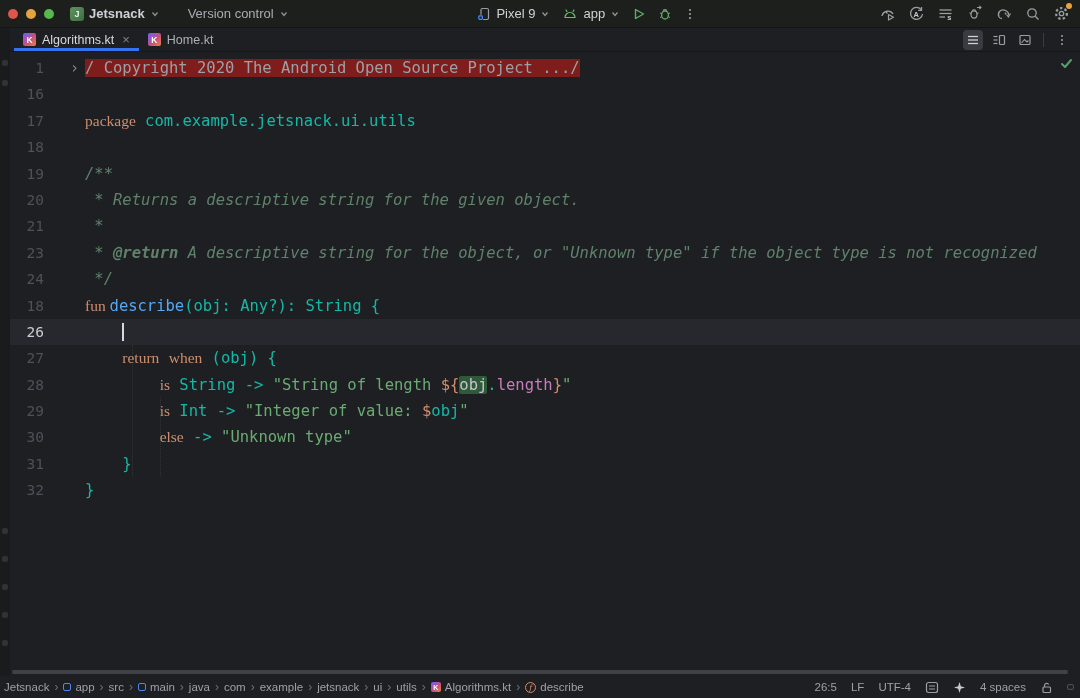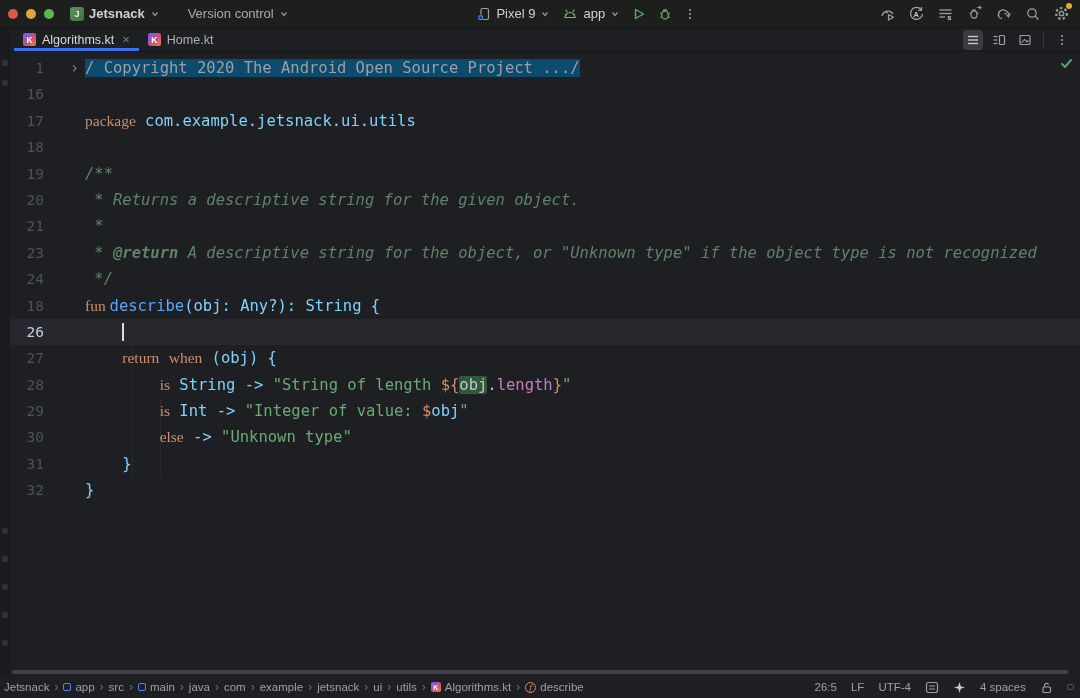--- a/index.html
+++ b/index.html
@@ -55,27 +55,27 @@
   
   .editor{ flex:1; position:relative; overflow:hidden; background:#1e1f22;
     font-family:"DejaVu Sans Mono", monospace; font-size:15.5px; }
   #code-lines{ padding-top:3px; }
   .line{ display:flex; height:26.4px; line-height:26.4px; white-space:pre; }
   .line.current{ background:#26282e; }
   .line.current .ln{ color:#c8ccd4; }
   .ln{ width:36px; text-align:right; padding-right:2px; color:#4c515a; font-size:14.5px; flex:0 0 auto; }
   .fold-col{ width:39px; flex:0 0 auto; text-align:right; padding-right:6px; color:#868a91; font-size:15px; }
   .code{ position:relative; flex:1; }
-  .tk-kw{ color:#cf8e6d;font-family:Liberation Serif, serif; } .tk-txt{ color:#7dd3fc; } .tk-fn{ color:#56a8f5; }
+  .tk-kw{ color:#cf8e6d;font-family:Liberation Serif, serif; } .tk-txt{ color:#14b8a6; } .tk-fn{ color:#56a8f5; }
   .tk-str{ color:#6aab73; } .tk-tmpl{ color:#cf8e6d; } .tk-prop{ color:#c77dbb; }
   .tk-doc{ color:#5f826b; font-style:italic; }
   .tk-doctag{ color:#5f826b; font-style:italic; font-weight:bold; }
   .tk-docparam{ color:#6e9b80; font-style:italic; font-weight:bold; }
   .tk-hl{ color:#c3c5ca; background:#2f5a3a; border-radius:2px; }
-  .tk-fold{ color:#9ba0a6; background:#0c4a6e; }
+  .tk-fold{ color:#9ba0a6; background:#7f1d1d; }
   .caret{ position:absolute; top:4px; width:1.5px; height:18px; background:#d6d9de; }
   .guide{ position:absolute; width:0; border-left:1px dotted rgba(255,255,255,0.09); }
   .g1{ left:122px; top:293px; height:132px; }
   .g2{ left:150px; top:346px; height:79px; }
   .inspection-check{ position:absolute; top:6px; right:7px; }
   .hscrollbar{ position:absolute; bottom:2px; left:2px; right:12px; height:4px; border-radius:2px;
     background:#47494e; opacity:.85; }
   
   .statusbar{ height:22px; background:#1e1f22; display:flex; align-items:center;
     font-size:11.5px; color:#9da0a8; padding:0 4px; }

